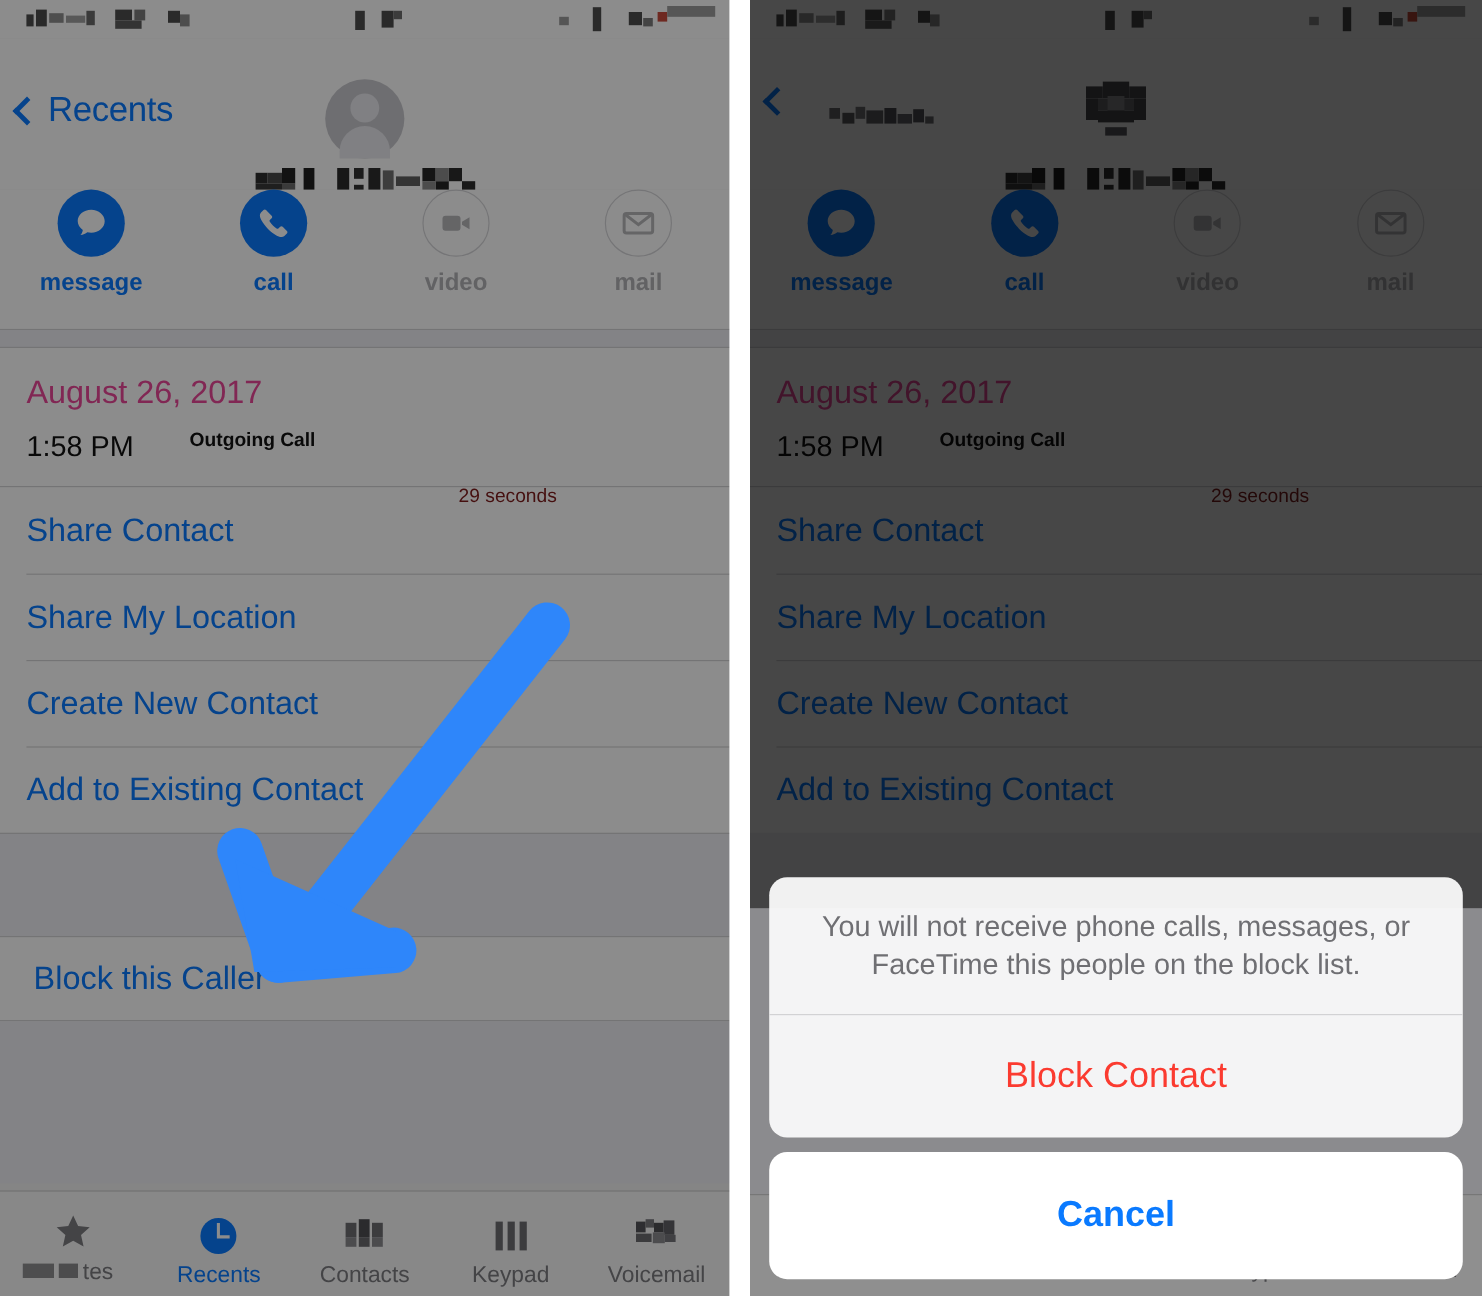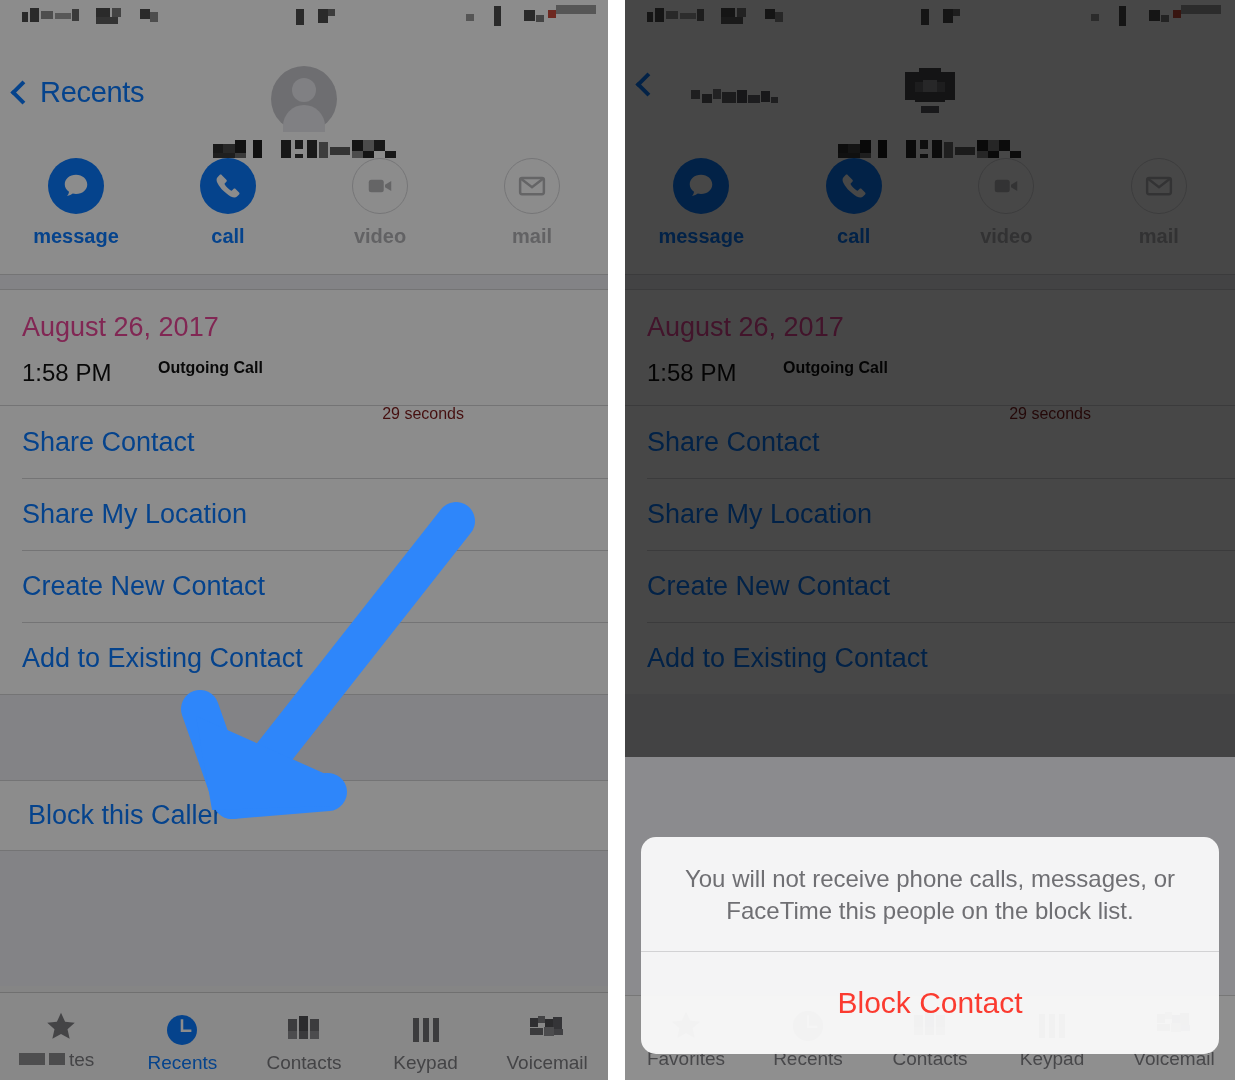--- a/index.html
+++ b/index.html
@@ -530,20 +530,23 @@
     <div class="dim-sheet"></div>
 
     <div class="sheet">
       <div class="sheet-group">
         <div class="sheet-msg">You will not receive phone calls, messages, or FaceTime this people on the block list.</div>
         <div class="sheet-divider"></div>
         <div class="sheet-btn destructive">
           <span>Block Contact</span>
         </div>
       </div>
+      <div class="sheet-cancel">
+        <span>Cancel</span>
+      </div>
     </div>
   </div>
 
   <svg class="arrow-layer" width="1235" height="1080">
     <g>
 
       <line x1="456" y1="521" x2="242" y2="793" stroke="#2e86fa" stroke-width="38" stroke-linecap="round"></line>
 
       <line x1="232" y1="800" x2="200" y2="709" stroke="#2e86fa" stroke-width="38" stroke-linecap="round"></line>
       <line x1="232" y1="800" x2="328" y2="792" stroke="#2e86fa" stroke-width="38" stroke-linecap="round"></line>

